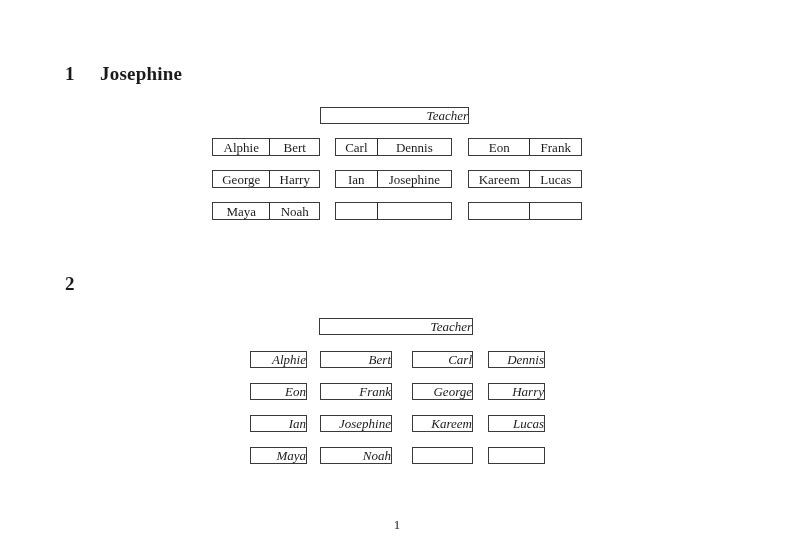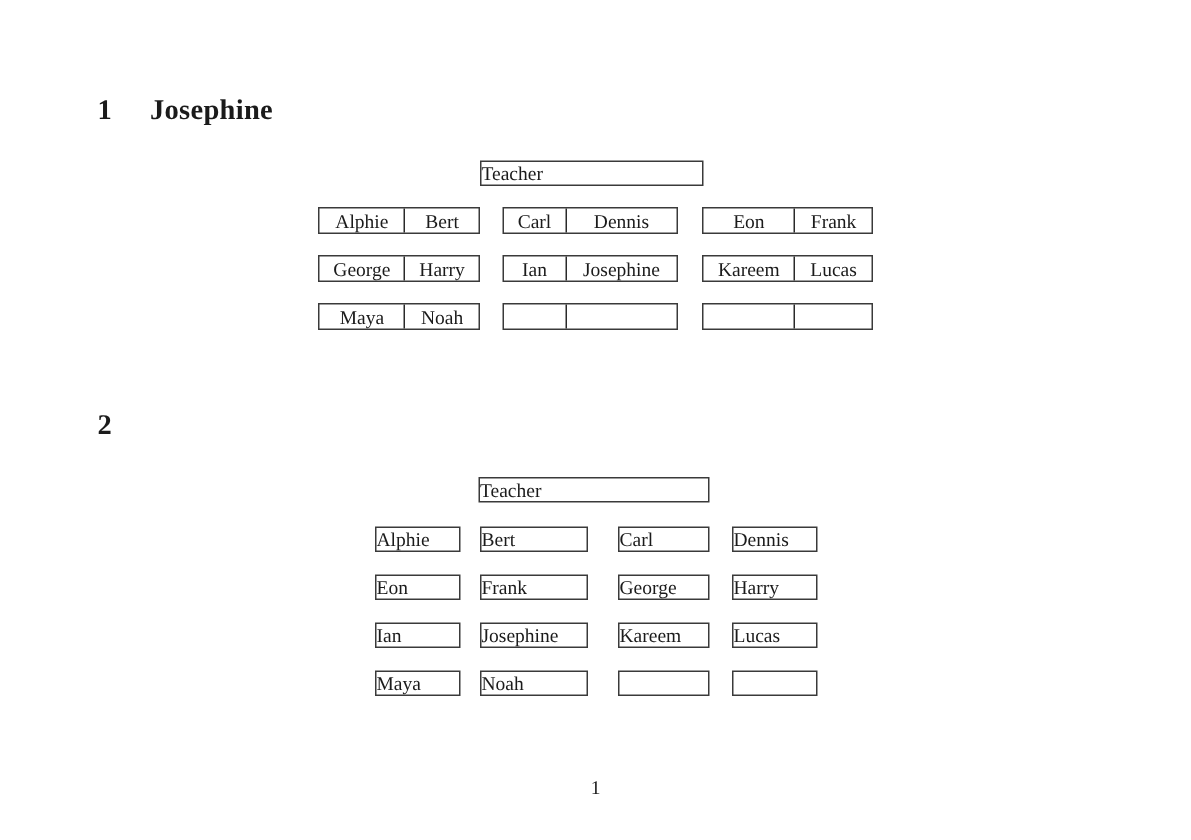--- a/index.html
+++ b/index.html
@@ -28,24 +28,25 @@
   }
   .section-heading .sec-num {
     width: 35px;
   }
   .box {
     position: absolute;
     box-sizing: border-box;
     border: 1px solid #3a3a3a;
     display: flex;
     align-items: center;
-    justify-content: flex-start;
+    justify-content: flex-end;
     font-size: 13px;
     line-height: 1;
     white-space: nowrap;
+    font-style: italic;
   }
   .teacher-box {
     height: 17px;
   }
   .desk {
     position: absolute;
     box-sizing: border-box;
     border: 1px solid #3a3a3a;
     display: flex;
     height: 18px;

